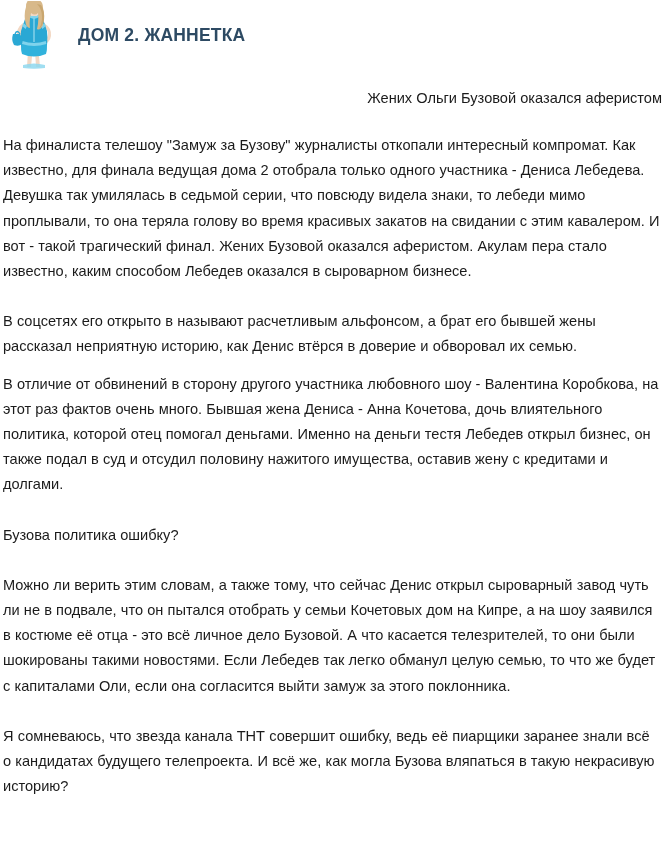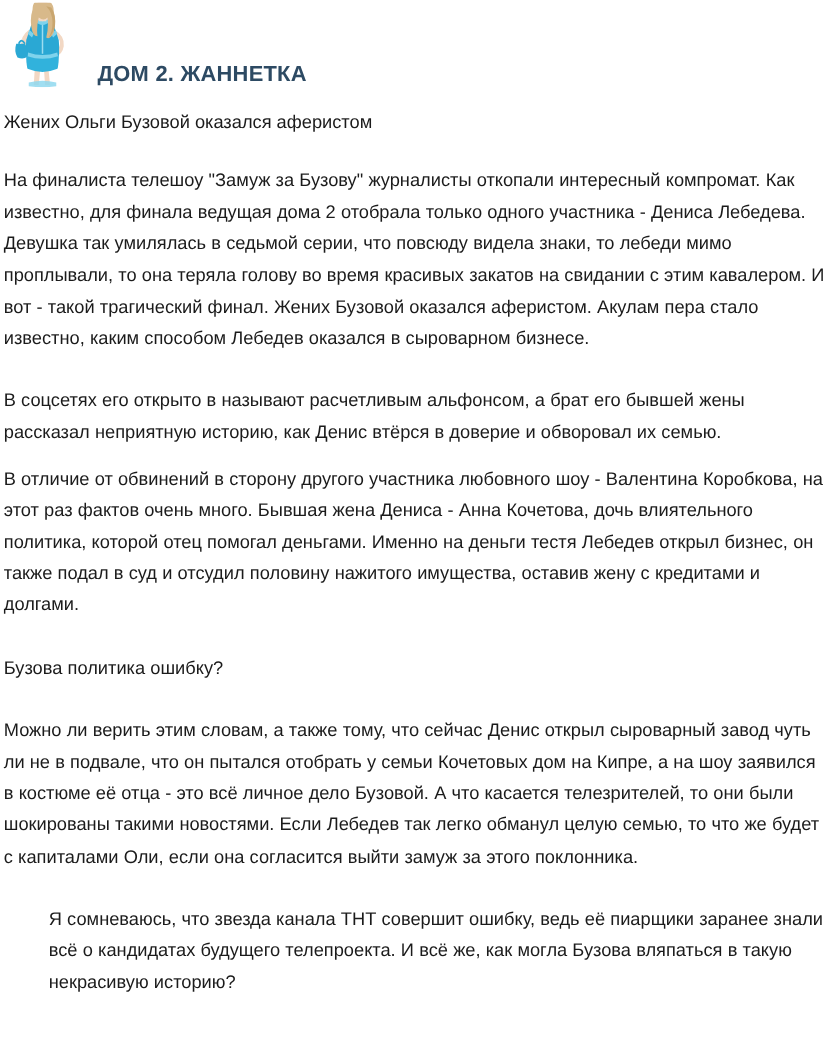--- a/index.html
+++ b/index.html
@@ -22,21 +22,21 @@
     width: 670px;
     height: 846px;
     background: #ffffff;
   }
 
   
   .site-header {
     position: relative;
     height: 70px;
     display: flex;
-    align-items: flex-end;
+    align-items: center;
     padding: 0 0 0 4px;
   }
 
   .logo-mark {
     position: relative;
     width: 60px;
     height: 68px;
     flex: 0 0 60px;
     overflow: hidden;
   }
@@ -60,39 +60,39 @@
   .article {
     padding: 0 8px 0 3px;
   }
 
   .article-headline {
     font-size: 14.6px;
     font-weight: normal;
     color: #1b1b1b;
     margin: 16px 0 0 0;
     line-height: 25px;
+    text-align: right;
   }
 
   .article-body {
     margin-top: 22px;
   }
 
   .para {
     font-size: 14.6px;
     line-height: 25.2px;
     color: #1b1b1b;
     margin: 0 0 25px 0;
     text-align: left;
     max-width: 658px;
     word-spacing: 0.1px;
   }
 
   .para:last-child {
     margin-bottom: 0;
-    margin-left: 36px;
   }
 
   .para.tight {
     margin-bottom: 12px;
   }
 </style>
 </head>
 <body>
 
 <div class="page">

